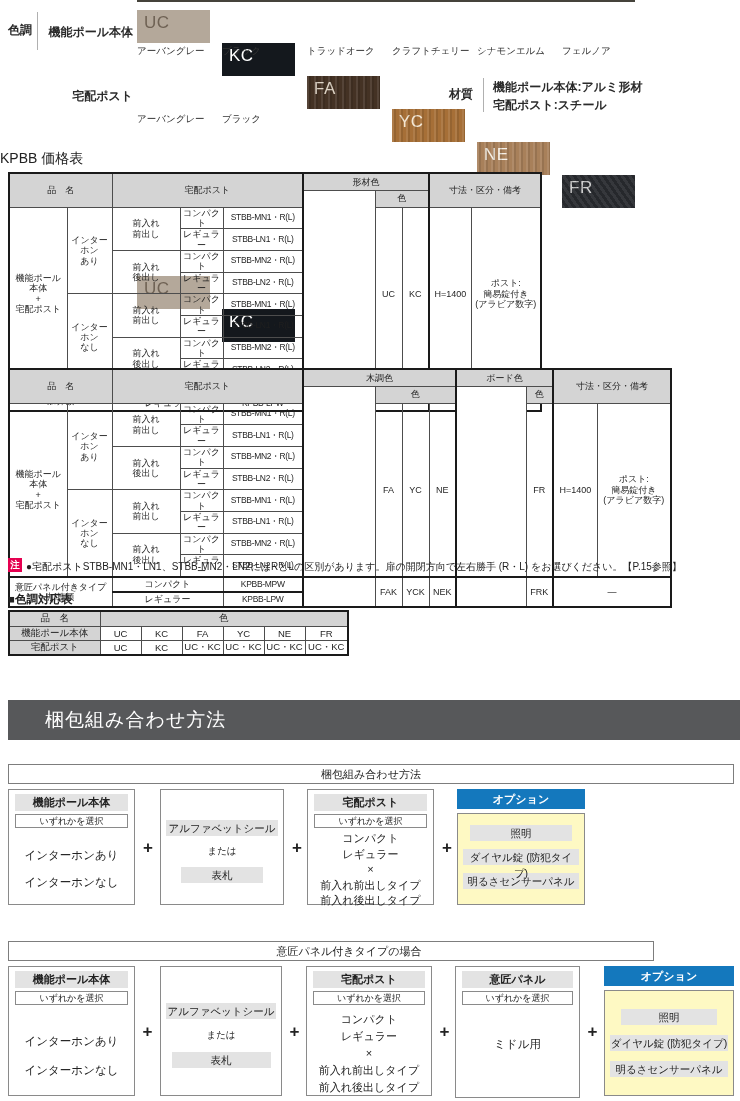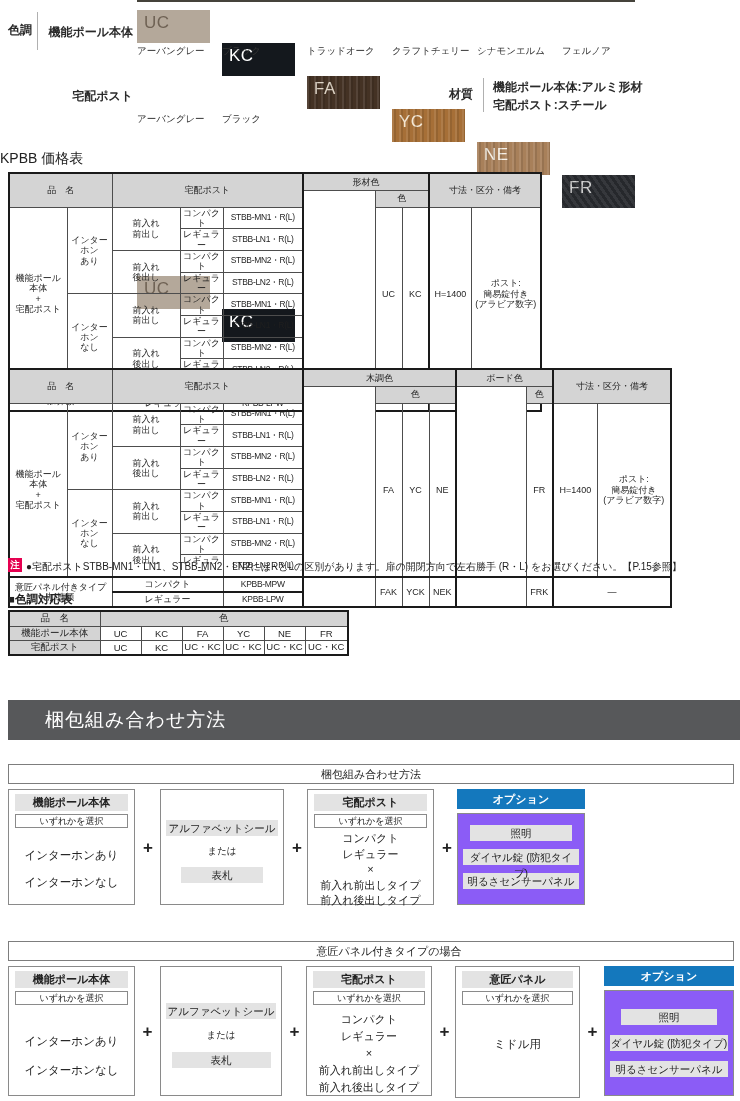--- a/index.html
+++ b/index.html
@@ -65,21 +65,21 @@
   .hbar { background:#e3e3e3; height:17px; line-height:17px; text-align:center;
     font-size:11px; font-weight:bold; color:#222; margin:0 2px; }
   .selbar { border:1px solid #8a8a8a; background:#fff; height:14px; line-height:12px;
     text-align:center; font-size:9px; color:#222; margin:3px 2px 0 2px; }
   .optlines { text-align:center; font-size:11.5px; color:#222; }
   .plus { font-size:17px; font-weight:bold; color:#222; text-align:center; }
   .graybar { background:#e3e3e3; height:16px; line-height:16px; text-align:center;
     font-size:10.5px; color:#222; }
   .bluebar { color:#fff; height:20px; line-height:20px; text-align:center;
     font-size:11px; font-weight:bold; }
-  .optinner { border:1px solid #8a8a8a; background:#8b5cf6; }
+  .optinner { border:1px solid #8a8a8a; background:#fef9c3; }
 </style>
 </head>
 <body>
 
 <div class="abs topstrip" style="left:137px;top:0;width:498px;height:2px;"></div>
 
 <div class="abs rowlab" style="left:6px;top:22px;width:26px;">色調</div>
 <div class="abs vdiv" style="left:37px;top:12px;height:38px;"></div>
 <div class="abs rowlab" style="left:42px;top:24px;width:91px;">機能ポール本体</div>
 
@@ -402,21 +402,21 @@
 <div class="abs plus" style="left:437px;top:838px;width:20px;">+</div>
 <div class="abs" style="left:457px;top:789px;width:128px;height:116px;">
   <div class="bluebar" style="background-color: rgb(20, 120, 189);">オプション</div>
   <div class="optinner" style="margin-top:4px;height:92px;padding:11px 4px 0 4px;">
     <div class="graybar" style="width:86%;margin:0 auto;">照明</div>
     <div class="graybar" style="width:98%;margin:8px auto 0 auto;">ダイヤル錠 (防犯タイプ)</div>
     <div class="graybar" style="width:98%;margin:8px auto 0 auto;">明るさセンサーパネル</div>
   </div>
 </div>
 
-<div class="abs casebox" style="left:8px;top:941px;width:726px;height:20px;padding-left:36px;">意匠パネル付きタイプの場合</div>
+<div class="abs casebox" style="left:8px;top:941px;width:646px;height:20px;padding-left:36px;">意匠パネル付きタイプの場合</div>
 
 <div class="abs fbox fbox-pad" style="left:8px;top:966px;width:127px;height:130px;">
   <div class="hbar">機能ポール本体</div>
   <div class="selbar">いずれかを選択</div>
   <div class="optlines" style="margin-top:22px;line-height:29px;">
     <div>インターホンあり</div>
     <div>インターホンなし</div>
   </div>
 </div>
 <div class="abs plus" style="left:137px;top:1022px;width:21px;">+</div>

